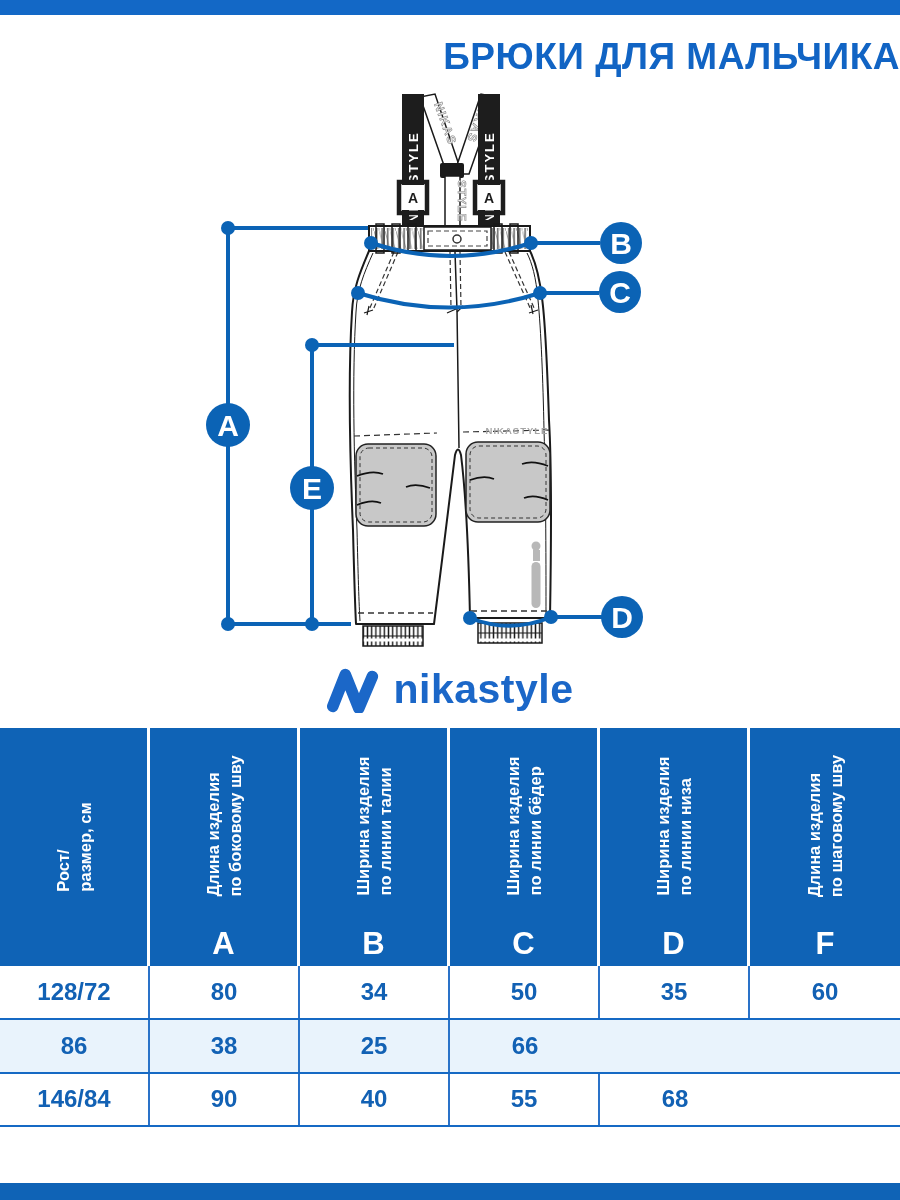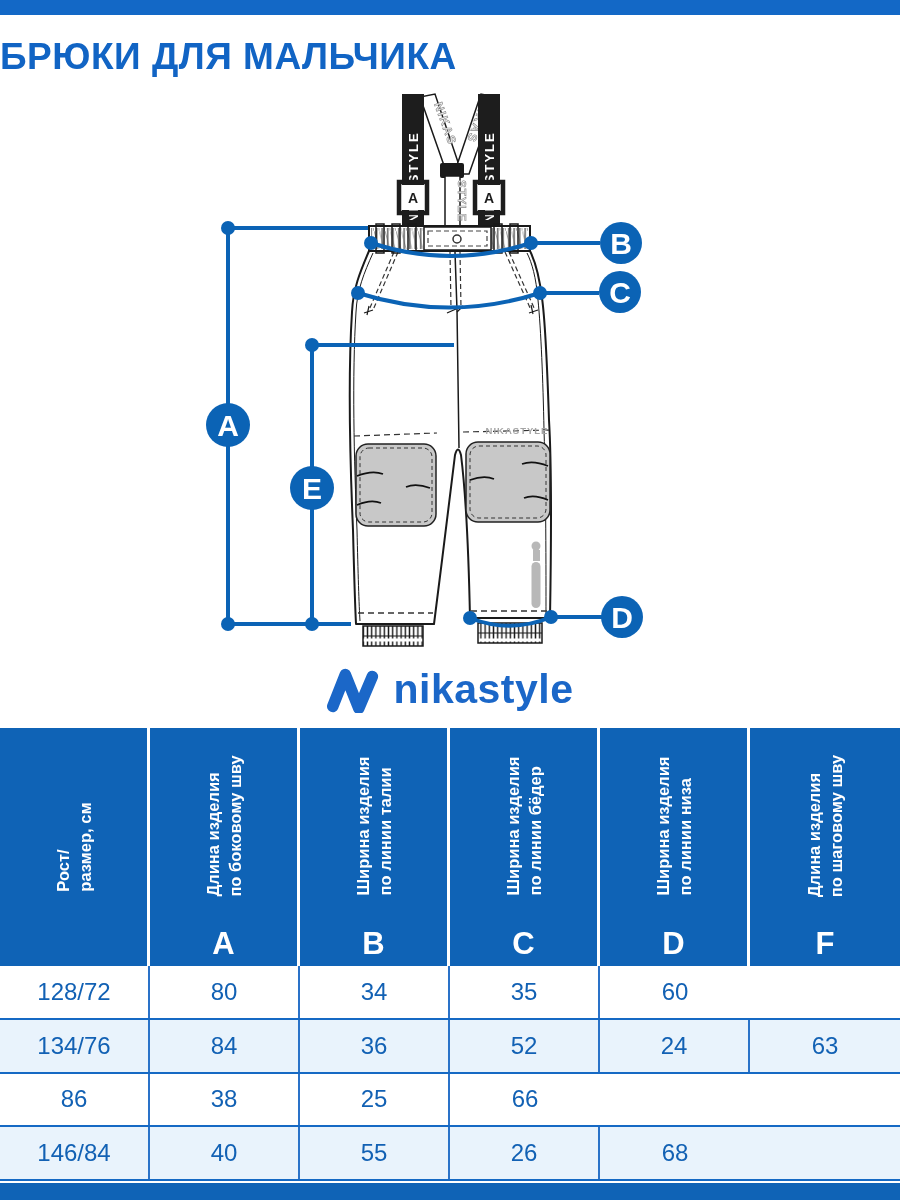--- a/index.html
+++ b/index.html
@@ -1,20 +1,20 @@
 <!DOCTYPE html>
 <html><head>
 <meta charset="utf-8">
 <style>
   html,body{margin:0;padding:0;background:#fff;}
   .page{position:relative;width:900px;height:1200px;background:#fff;overflow:hidden;
         font-family:"Liberation Sans","DejaVu Sans",sans-serif;}
   .top-bar{position:absolute;top:0;left:0;width:900px;height:15px;background:#1368c6;}
   .bottom-bar{position:absolute;left:0;bottom:0;width:900px;height:17px;background:#0f63b6;}
-  .page-title{position:absolute;top:36px;left:0;width:900px;text-align:left;
+  .page-title{position:absolute;top:36px;left:0;width:900px;text-align:right;
        font-size:37px;font-weight:800;color:#1164c4;letter-spacing:.5px;margin:0;}
   .diagram-svg{position:absolute;top:0;left:0;}
   
   .logo{position:absolute;top:660px;left:0;width:900px;height:58px;
         display:flex;align-items:center;justify-content:center;gap:13px;}
   .logo-text{font-size:41px;font-weight:800;color:#1b67c8;letter-spacing:.5px;line-height:1;}
   
   .size-table{position:absolute;top:728px;left:0;width:900px;}
   .thead{display:grid;grid-template-columns:repeat(6,1fr);height:238px;}
   .hcell{position:relative;background:#0f63b6;}
@@ -23,21 +23,21 @@
       transform:translate(-50%,-50%) rotate(-90deg);
       white-space:pre-line;color:#fff;font-weight:bold;font-size:16.5px;line-height:1.35;
       width:max-content;text-align:left;}
   .hcell.no-letter .hlabel{top:50%;}
   .hletter{position:absolute;bottom:7px;left:0;width:100%;text-align:center;
       color:#fff;font-weight:bold;font-size:31px;line-height:1;}
   .trow{display:grid;grid-template-columns:repeat(6,1fr);height:51.8px;
       border-bottom:2.5px solid #1569c4;}
   .trow:nth-child(even){background:#e9f3fc;}
   .tcell{display:flex;align-items:center;justify-content:center;
-      font-size:24px;font-weight:normal;color:#1261b4;}
+      font-size:24px;font-weight:bold;color:#1261b4;}
   .tcell:not(:last-child){border-right:2px solid #2a72c8;}
 </style>
 </head>
 <body>
 
 <div class="page">
   <div class="top-bar"></div>
   <h1 class="page-title">БРЮКИ ДЛЯ МАЛЬЧИКА</h1>
 
   <svg class="diagram-svg" width="900" height="655" viewBox="0 0 900 655">
@@ -204,41 +204,34 @@
         <div class="hlabel">Длина изделия
 по шаговому шву</div>
         <div class="hletter">F</div>
       </div>
     </div>
     <div class="tbody">
       <div class="trow">
         <div class="tcell">128/72</div>
         <div class="tcell">80</div>
         <div class="tcell">34</div>
+        <div class="tcell">50</div>
         <div class="tcell">35</div>
         <div class="tcell">60</div>
-      </div>
-      <div class="trow">
-        <div class="tcell">134/76</div>
-        <div class="tcell">84</div>
-        <div class="tcell">36</div>
-        <div class="tcell">52</div>
-        <div class="tcell">24</div>
-        <div class="tcell">63</div>
       </div>
       <div class="trow">
         <div class="tcell">86</div>
         <div class="tcell">38</div>
         <div class="tcell">25</div>
         <div class="tcell">66</div>
       </div>
       <div class="trow">
         <div class="tcell">146/84</div>
+        <div class="tcell">90</div>
         <div class="tcell">40</div>
         <div class="tcell">55</div>
-        <div class="tcell">26</div>
         <div class="tcell">68</div>
       </div>
     </div>
   </div>
 
   <div class="bottom-bar"></div>
 </div>
 
 </body></html>

